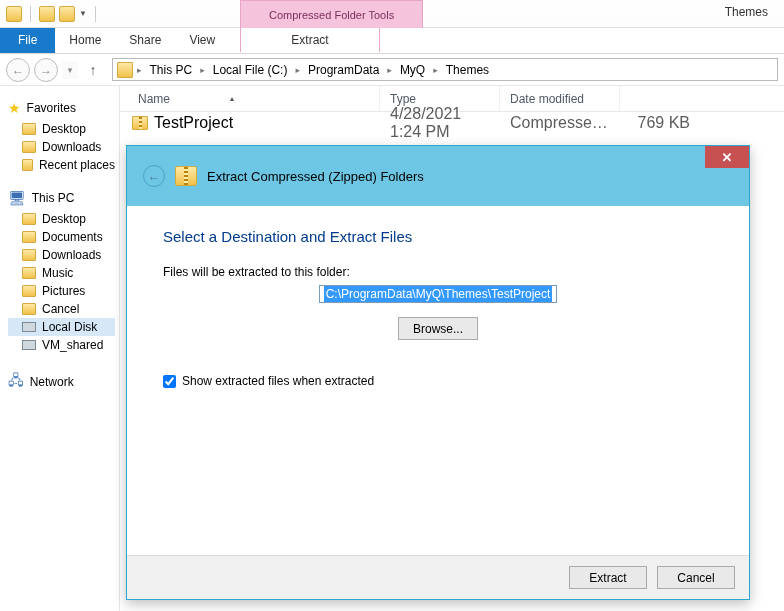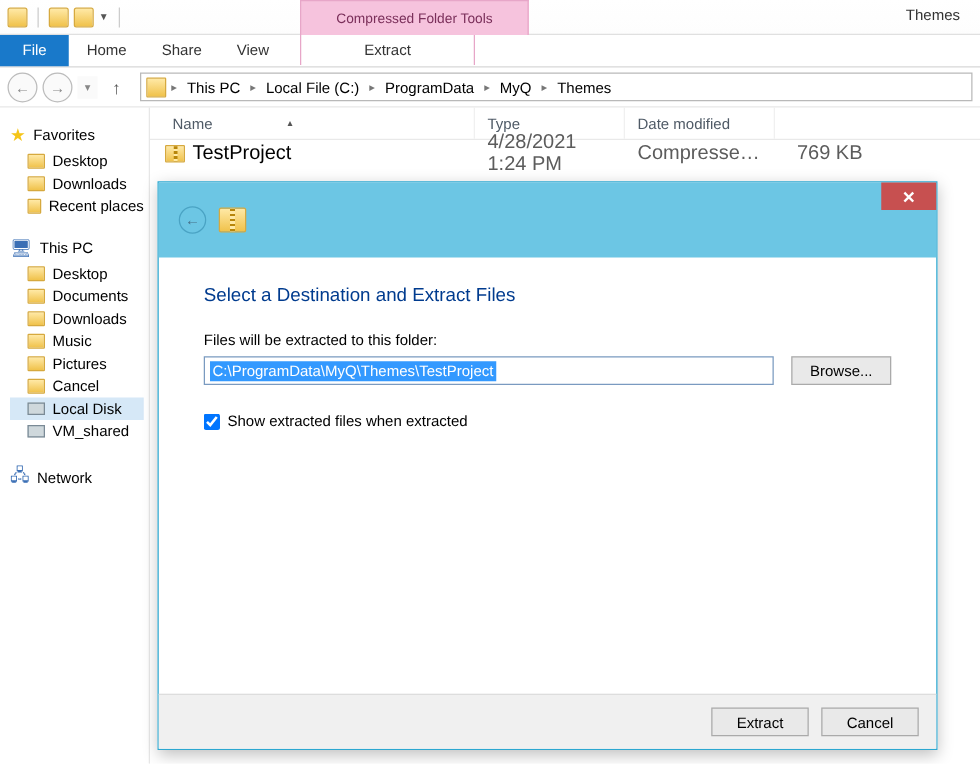--- a/index.html
+++ b/index.html
@@ -64,21 +64,21 @@
 .dialog { position:absolute; left:126px; top:145px; width:624px; height:455px; background:#fff; border:1px solid #2ba7d0; box-shadow:0 4px 12px rgba(0,0,0,.25); display:flex; flex-direction:column; }
 .dialog .dlg-titlebar { height:60px; background:#6cc6e4; display:flex; align-items:center; padding:0 16px; position:relative; }
 .dialog .close { position:absolute; right:0; top:0; width:44px; height:22px; background:#c75050; color:#fff; display:flex; align-items:center; justify-content:center; font-size:13px; font-weight:bold; }
 .dialog .dlg-title-ico { width:22px;height:20px;background:linear-gradient(#ffe9a6,#f0c24b);border:1px solid #d6a93e;border-radius:2px;position:relative;margin-right:10px; }
 .dialog .dlg-title-ico::after { content:""; position:absolute; left:8px; top:0; width:4px; height:100%; background:repeating-linear-gradient(#b8860b 0 2px,#ffe9a6 2px 4px); }
 .dialog .back-circle { width:22px;height:22px;border:1px solid #4aa3c4;border-radius:50%;margin-right:10px;display:flex;align-items:center;justify-content:center;color:#48718a;font-size:12px; }
 .dialog .dlg-title { font-size:13px; color:#000; }
 .dialog .dlg-body { flex:1; padding:22px 36px 10px 36px; }
 .dialog .heading { color:#003b8e; font-size:15px; margin-bottom:20px; }
 .dialog .lbl { font-size:12px; margin-bottom:6px; }
-.dialog .path-row { display:flex; gap:14px; align-items:center; margin-bottom:22px; }
+.dialog .path-row { display:flex; gap:14px; align-items:center; margin-bottom:34px;flex-direction:column; }
 .dialog .path-input { flex:1; height:23px; border:1px solid #7a9ac0; padding:0 4px; display:flex; align-items:center; }
 .dialog .path-input .seltext { background:#3399ff; color:#fff; padding:1px 2px; font-size:12px; }
 .dialog .browse { width:80px; height:23px; background:#e9e9e9; border:1px solid #aaa; font-size:12px; }
 .dialog .check-row { display:flex; align-items:center; gap:6px; font-size:12px; }
 .dialog .check-row input { width:13px;height:13px; }
 .dialog .dlg-footer { height:44px; background:#f0f0f0; border-top:1px solid #ddd; display:flex; align-items:center; justify-content:flex-end; gap:10px; padding:0 14px; }
 .dialog .dlg-footer button { width:78px; height:23px; border:1px solid #aaa; background:#e9e9e9; font-size:12px; }
 </style>
 </head>
 <body>
@@ -205,20 +205,21 @@
       <div class="cell size">769 KB</div>
     </div>
   </div>
 </div>
 
 <div class="dialog">
   <div class="dlg-titlebar">
     <div class="close">✕</div>
     <div class="back-circle">←</div>
     <div class="dlg-title-ico"></div>
+    <div class="dlg-title">Extract Compressed (Zipped) Folders</div>
   </div>
   <div class="dlg-body">
     <div class="heading">Select a Destination and Extract Files</div>
     <div class="lbl">Files will be extracted to this folder:</div>
     <div class="path-row">
       <div class="path-input">
         <span class="seltext">C:\ProgramData\MyQ\Themes\TestProject</span>
       </div>
       <button class="browse">Browse...</button>
     </div>

